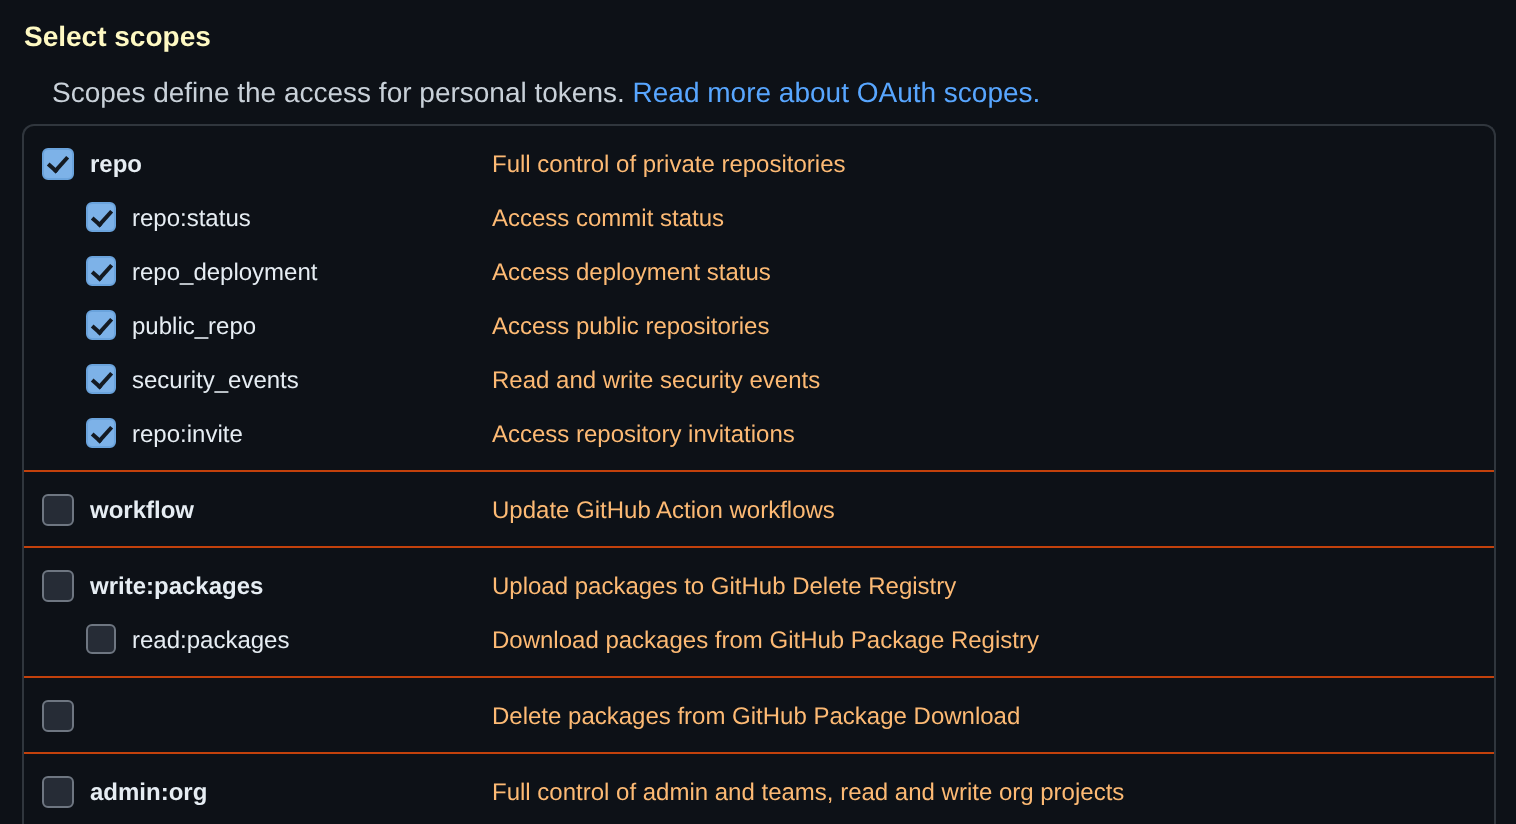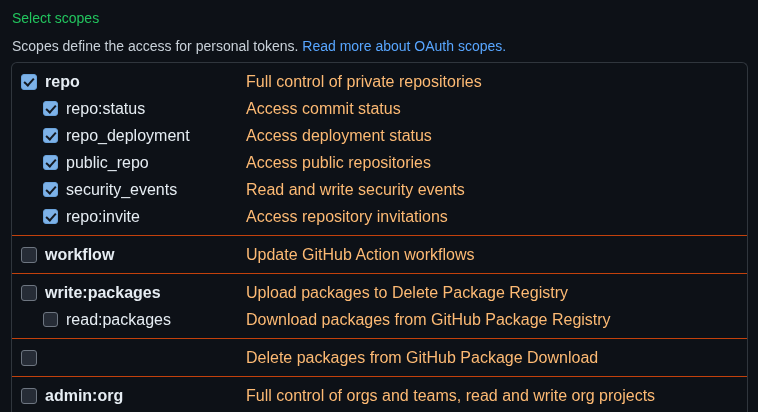--- a/index.html
+++ b/index.html
@@ -11,26 +11,26 @@
     background: #0d1117;
     font-family: "Liberation Sans", "DejaVu Sans", sans-serif;
   }
   .wrap {
     padding: 9px 10px 0 11px;
   }
   .page-title {
     margin: 0;
     font-size: 14px;
     line-height: 19px;
-    font-weight: 400;
-    color: #22c55e;
+    font-weight: 700;
+    color: #fef9c3;
     padding-left: 1px;
   }
   .page-intro {
-    margin: 8px 0 0 0;
+    margin: 8px 0 0 14px;
     font-size: 14px;
     line-height: 20px;
     color: #c9d1d9;
     padding-left: 1px;
   }
   .page-intro a {
     color: #58a6ff;
     text-decoration: none;
     cursor: pointer;
   }
@@ -48,21 +48,21 @@
     padding: 5px 0;
   }
   .scope-section + .scope-section {
     border-top: 1px solid #c2410c;
   }
   .scope-row {
     position: relative;
     height: 27px;
     display: flex;
     align-items: center;
-    font-size: 16px;
+    font-size: 12px;
   }
   .cb {
     flex: 0 0 auto;
     width: 16px;
     height: 16px;
     margin-left: 9px;
     border-radius: 3px;
     box-sizing: border-box;
     position: relative;
     cursor: pointer;
@@ -151,35 +151,35 @@
         <div class="scope-row">
           <span class="cb unchecked" role="checkbox" aria-checked="false"></span>
           <span class="scope-label parent">workflow</span>
           <span class="scope-desc">Update GitHub Action workflows</span>
         </div>
       </div>
       <div class="scope-section">
         <div class="scope-row">
           <span class="cb unchecked" role="checkbox" aria-checked="false"></span>
           <span class="scope-label parent">write:packages</span>
-          <span class="scope-desc">Upload packages to Delete Package Registry</span>
+          <span class="scope-desc">Upload packages to GitHub Delete Registry</span>
         </div>
         <div class="scope-row child">
           <span class="cb unchecked" role="checkbox" aria-checked="false"></span>
           <span class="scope-label">read:packages</span>
           <span class="scope-desc">Download packages from GitHub Package Registry</span>
         </div>
       </div>
       <div class="scope-section">
         <div class="scope-row">
           <span class="cb unchecked" role="checkbox" aria-checked="false"></span>
           <span class="scope-desc">Delete packages from GitHub Package Download</span>
         </div>
       </div>
       <div class="scope-section">
         <div class="scope-row">
           <span class="cb unchecked" role="checkbox" aria-checked="false"></span>
           <span class="scope-label parent">admin:org</span>
-          <span class="scope-desc">Full control of orgs and teams, read and write org projects</span>
+          <span class="scope-desc">Full control of admin and teams, read and write org projects</span>
         </div>
       </div>
     </div>
 </div>
 
 </body></html>

